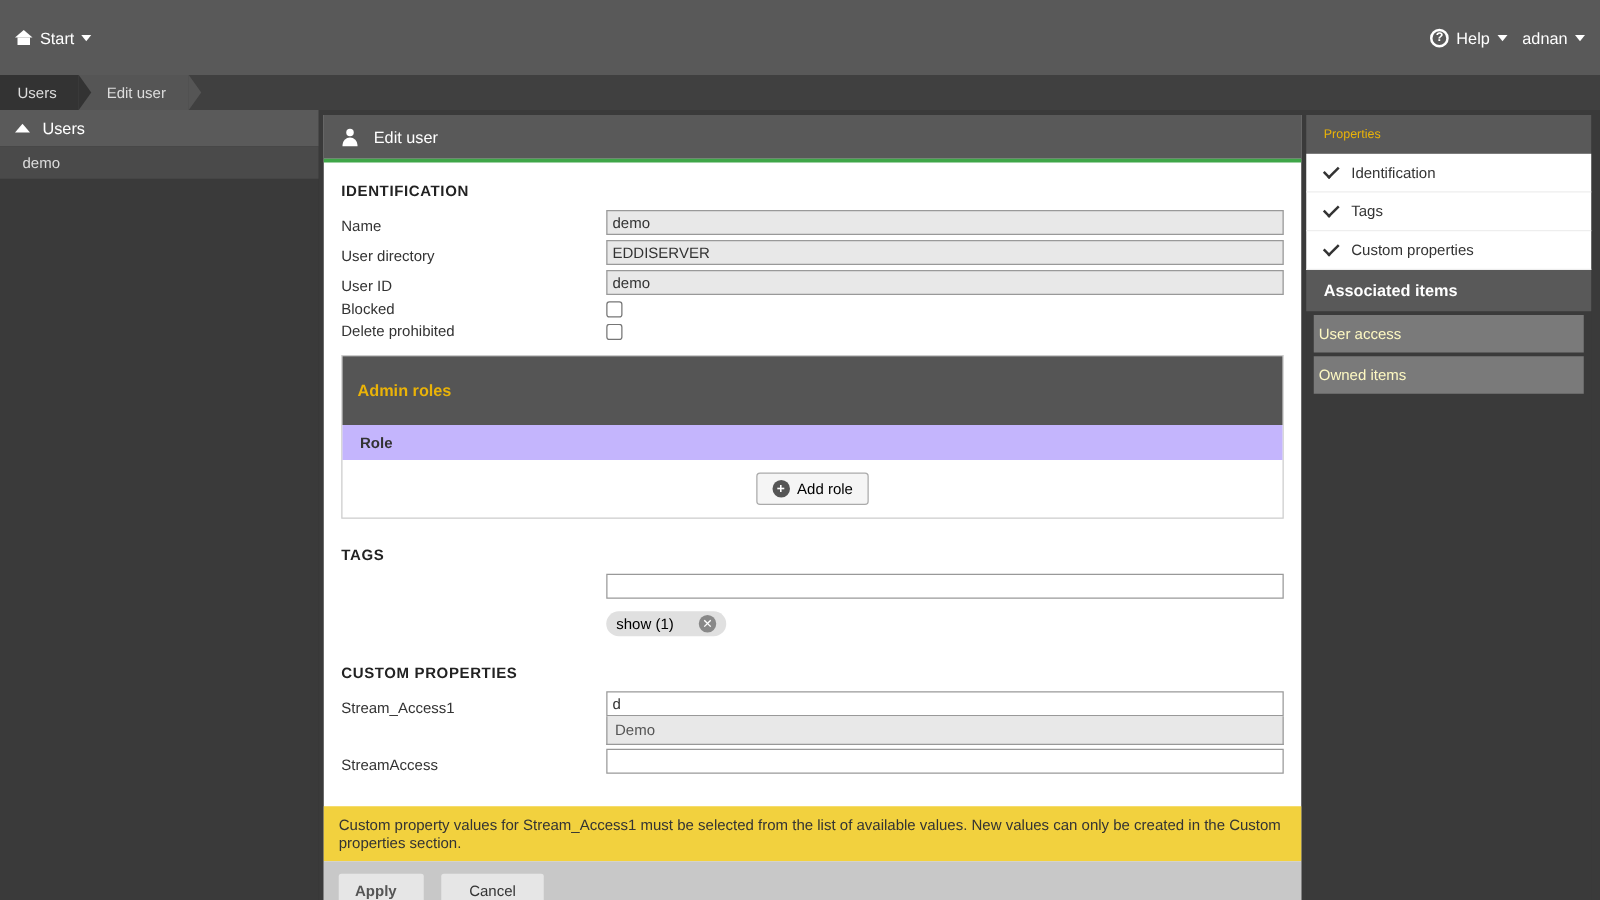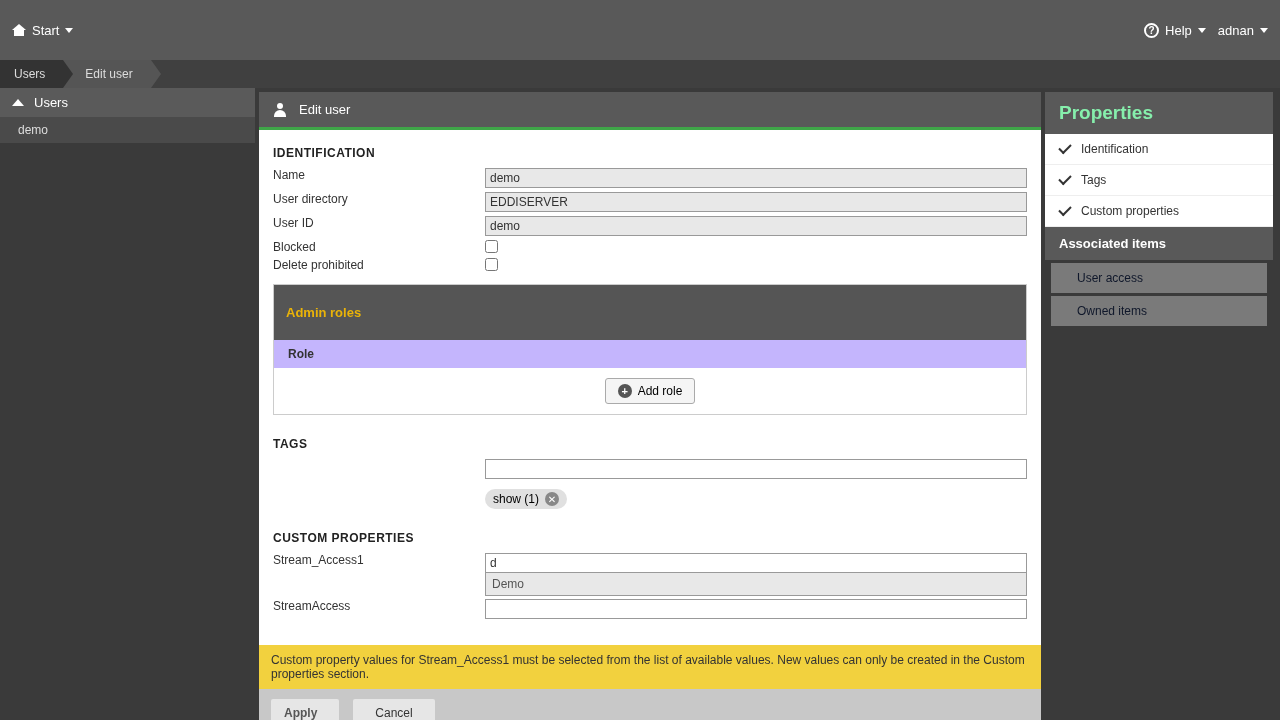--- a/index.html
+++ b/index.html
@@ -23,54 +23,54 @@
 .sidebar-header { background: #5a5a5a; color: #fff; padding: 7px 12px; display: flex; align-items: center; gap: 10px; font-size: 13px; }
 .sidebar-item { background: #4a4a4a; color: #ddd; padding: 6px 18px; font-size: 12px; cursor: pointer; }
 
 .main { flex: 1; display: flex; background: #3a3a3a; padding: 4px 0 0 4px; }
 .content { width: 782px; background: #fff; display: flex; flex-direction: column; }
 .content-header { background: #595959; color: #fff; padding: 10px 14px; display: flex; align-items: center; gap: 12px; }
 .progress-bar { height: 3px; background: #3fa648; }
 .content-body { flex: 1; padding: 16px 14px 0 14px; overflow-y: auto; }
 
 .section-title { font-weight: bold; font-size: 12px; letter-spacing: 0.5px; margin-bottom: 8px; color: #222; }
-.form-row { display: flex; align-items: flex-start; margin-bottom: 4px; }
+.form-row { display: flex; align-items: flex-end; margin-bottom: 4px; }
 .form-label { width: 212px; font-size: 12px; color: #333; }
 .form-input { flex: 1; height: 20px; border: 1px solid #999; background: #e8e8e8; padding: 0 4px; font-size: 12px; color: #333; }
 .form-input.white { background: #fff; }
 .form-input.dropdown { background: #fff; position: relative; }
 .form-check { margin-left: 0; }
 
 .admin-roles { margin-top: 12px; border: 1px solid #ccc; }
 .admin-roles-header { background: #555; color: #eab308; padding: 20px 12px; font-weight: bold; font-size: 13px; }
 .admin-roles-sub { background: #c4b5fd; padding: 7px 14px; font-size: 12px; font-weight: bold; color: #333; }
 .admin-roles-body { padding: 10px; text-align: center; }
 .add-role-btn { display: inline-flex; align-items: center; gap: 6px; border: 1px solid #aaa; border-radius: 3px; padding: 5px 12px; background: #f5f5f5; cursor: pointer; font-size: 12px; }
 .add-role-btn .plus-circle { width: 14px; height: 14px; border-radius: 50%; background: #555; color: #fff; display: inline-flex; align-items: center; justify-content: center; font-size: 11px; font-weight: bold; }
 
 .tags-section { margin-top: 22px; }
-.tag-chip { display: inline-flex; align-items: center; background: #e0e0e0; border-radius: 11px; padding: 3px 8px; font-size: 12px; margin-top: 6px; gap: 6px; }
+.tag-chip { display: inline-flex; align-items: center; background: #e0e0e0; border-radius: 11px; padding: 3px 8px; font-size: 12px; margin-top: 6px; gap: 20px; }
 .tag-remove { width: 14px; height: 14px; border-radius: 50%; background: #888; color: #fff; display: inline-flex; align-items: center; justify-content: center; font-size: 10px; cursor: pointer; }
 
 .custom-props { margin-top: 22px; }
 .autocomplete-wrap { flex: 1; position: relative; }
 .autocomplete-dropdown { position: absolute; top: 20px; left: 0; right: 0; background: #e8e8e8; border: 1px solid #999; border-top: none; padding: 4px 6px; font-size: 12px; color: #555; }
 
 .warning-bar { background: #f2d13e; color: #333; padding: 8px 12px; font-size: 12px; }
 .action-bar { background: #c8c8c8; padding: 10px 12px; display: flex; gap: 14px; }
 .btn { padding: 7px 22px; border: none; border-radius: 2px; font-size: 12px; cursor: pointer; }
 .btn-apply { background: #e6e6e6; color: #555; font-weight: bold; padding-left: 13px; }
 .btn-cancel { background: #e6e6e6; color: #333; }
 
 .rightpanel { width: 228px; background: #3a3a3a; margin-left: 4px; }
-.rp-header { background: #595959; color: #86efac; padding: 10px 14px; font-weight: bold; font-size: 19px; }
+.rp-header { background: #595959; color: #eab308; padding: 10px 14px; font-weight: normal; font-size: 10px; }
 .rp-section { background: #fff; }
 .rp-item { padding: 8px 14px; display: flex; align-items: center; gap: 10px; font-size: 12px; color: #333; border-bottom: 1px solid #eee; cursor: pointer; }
 .rp-assoc-header { background: #595959; color: #fff; padding: 9px 14px; font-size: 13px; font-weight: bold; }
-.rp-assoc-item { background: #7a7a7a; color: #0f172a; padding: 8px 26px; font-size: 12px; margin: 3px 6px; cursor: pointer; }
+.rp-assoc-item { background: #7a7a7a; color: #fef9c3; padding: 8px 4px; font-size: 12px; margin: 3px 6px; cursor: pointer; }
 
 .icon-home { width: 14px; height: 12px; display: inline-block; }
 .icon-home::before { content: ''; display: block; width: 0; height: 0; border-left: 7px solid transparent; border-right: 7px solid transparent; border-bottom: 6px solid #fff; }
 .icon-home::after { content: ''; display: block; width: 10px; height: 6px; background: #fff; margin: 0 auto; }
 .icon-user { width: 14px; height: 14px; display: inline-block; position: relative; }
 .icon-user::before { content: ''; position: absolute; top: 0; left: 4px; width: 6px; height: 6px; background: #fff; border-radius: 50%; }
 .icon-user::after { content: ''; position: absolute; bottom: 0; left: 1px; width: 12px; height: 7px; background: #fff; border-radius: 6px 6px 0 0; }
 .icon-help { width: 15px; height: 15px; border: 2px solid #fff; border-radius: 50%; display: inline-flex; align-items: center; justify-content: center; font-size: 10px; font-weight: bold; }
 .chevron-up { width: 0; height: 0; border-left: 6px solid transparent; border-right: 6px solid transparent; border-bottom: 7px solid #fff; }
 .checkmark { display: inline-block; width: 12px; height: 7px; border-left: 2px solid #333; border-bottom: 2px solid #333; transform: rotate(-45deg); margin-top: -3px; }

